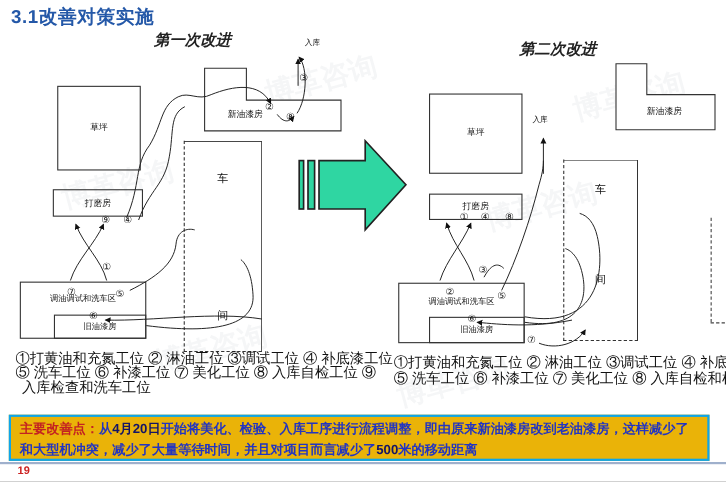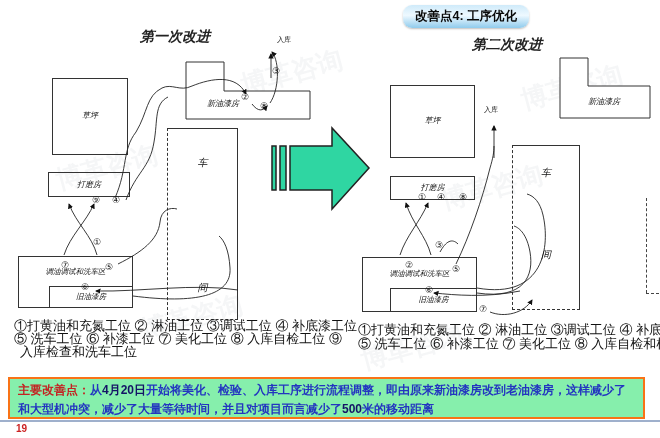--- a/index.html
+++ b/index.html
@@ -13,29 +13,29 @@
       transform:rotate(-15deg);white-space:nowrap;pointer-events:none;}
   .title{position:absolute;left:10px;top:4px;font-size:17px;font-weight:bold;
       color:#2458A8;letter-spacing:.5px;}
   .badge{position:absolute;left:403px;top:5px;padding:3px 12px;border-radius:9px;
       background:linear-gradient(180deg,#cfeafa 0%,#eef9ff 45%,#8fcbec 100%);
       font-size:12.5px;font-weight:bold;color:#0a0a0a;
       box-shadow:0 1px 2px rgba(0,0,0,0.25);}
   .caption{position:absolute;font-size:14px;font-weight:600;font-style:italic;color:#222;}
   .box{position:absolute;border:1px solid #333;background:transparent;}
   .workshop{border:1px solid #333;border-left-style:dashed;border-bottom-style:dashed;}
-  .lbl{position:absolute;font-size:8px;color:#111;white-space:nowrap;line-height:1;font-style:italic;}
+  .lbl{position:absolute;font-size:8px;color:#111;white-space:nowrap;line-height:1;}
   .marker{position:absolute;font-size:9px;line-height:1;color:#111;}
   .legend{position:absolute;font-size:13px;color:#111;white-space:nowrap;letter-spacing:0px;}
   .inbound{position:absolute;font-size:7px;color:#111;line-height:1;}
   .dashv{position:absolute;border-left:1px dashed #444;width:0;}
   .dashh{position:absolute;border-top:1px dashed #444;height:0;}
   svg.overlay{position:absolute;left:0;top:0;pointer-events:none;}
   .summary{position:absolute;left:8px;top:377px;width:637px;height:42px;
-      background:#86efac;border:2px solid #f97316;padding:2px 8px;
+      background:#eab308;border:2px solid #0ea5e9;padding:2px 8px;
       font-size:12px;font-weight:bold;line-height:1.55;}
   .summary .lead{color:#c32222;}
   .summary .body{color:#2335c0;}
   .summary .em{color:#141466;font-weight:800;}
   .bottom-rule{position:absolute;left:0;top:420px;width:660px;height:2px;background:#9fb0cc;}
   .pagenum{position:absolute;left:16px;top:423px;font-size:10px;font-weight:bold;color:#cc2222;text-align:center;}
   .logo{position:absolute;right:6px;top:396px;display:flex;align-items:center;gap:4px;background:#fff;padding:0 2px;}
   .logo-text{font-size:24px;font-weight:800;color:#1f3c88;letter-spacing:1px;}
 </style>
 </head>
@@ -43,21 +43,21 @@
 
 <div class="slide">
 
   <span class="wm" style="left:55px;top:150px;">博革咨询</span>
   <span class="wm" style="left:240px;top:55px;">博革咨询</span>
   <span class="wm" style="left:440px;top:170px;">博革咨询</span>
   <span class="wm" style="left:140px;top:300px;">博革咨询</span>
   <span class="wm" style="left:520px;top:70px;">博革咨询</span>
   <span class="wm" style="left:360px;top:330px;">博革咨询</span>
 
-  <div class="badge">改善点4: 工序优化</div>
+  <div class="title">3.1改善对策实施</div>
 
   <div class="caption" style="left:472px;top:36px;">第二次改进</div>
   <div class="caption" style="left:140px;top:28px;">第一次改进</div>
 
   <div class="box" style="left:52px;top:78px;width:76px;height:77px;"></div>
   <div class="box" style="left:48px;top:172px;width:82px;height:25px;"></div>
   <div class="box workshop" style="left:167px;top:128px;width:71px;height:192px;"></div>
   <div class="box" style="left:18px;top:256px;width:115px;height:52px;"></div>
   <div class="box" style="left:49px;top:286px;width:84px;height:22px;"></div>
 

